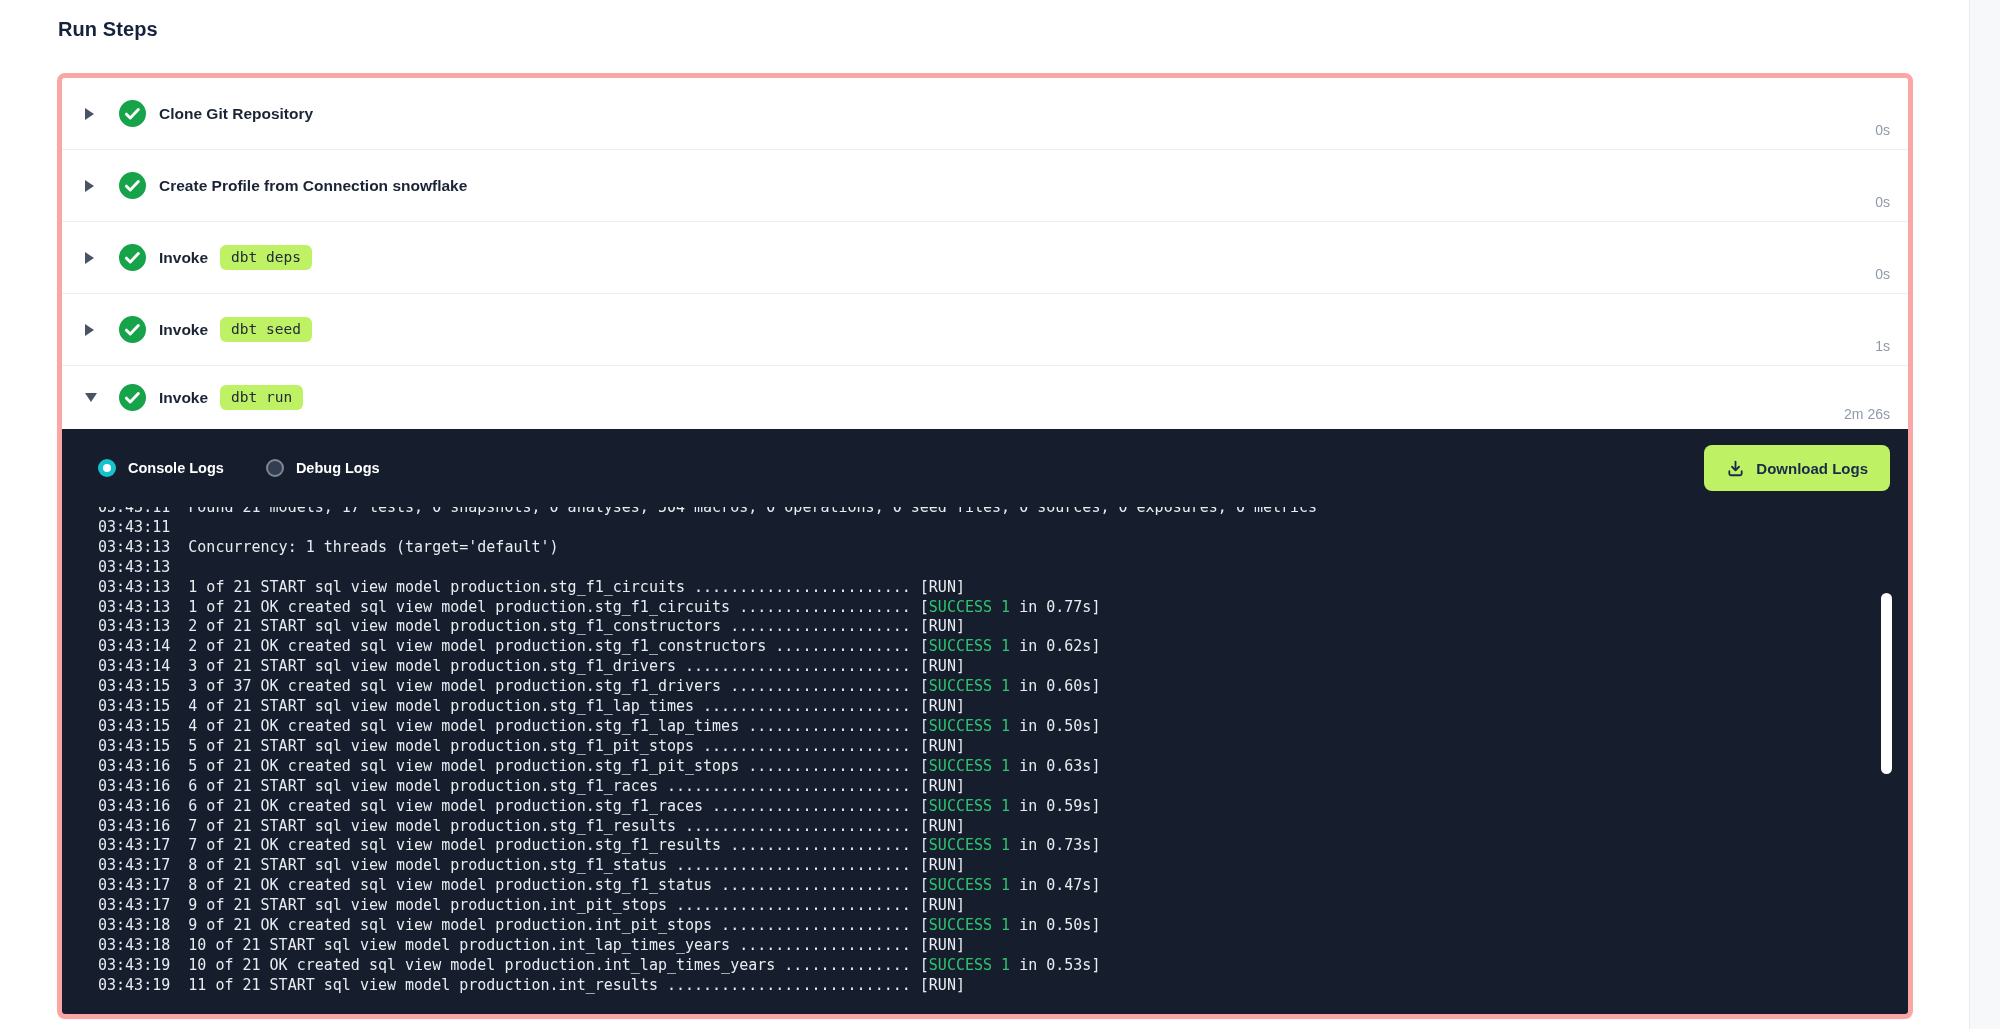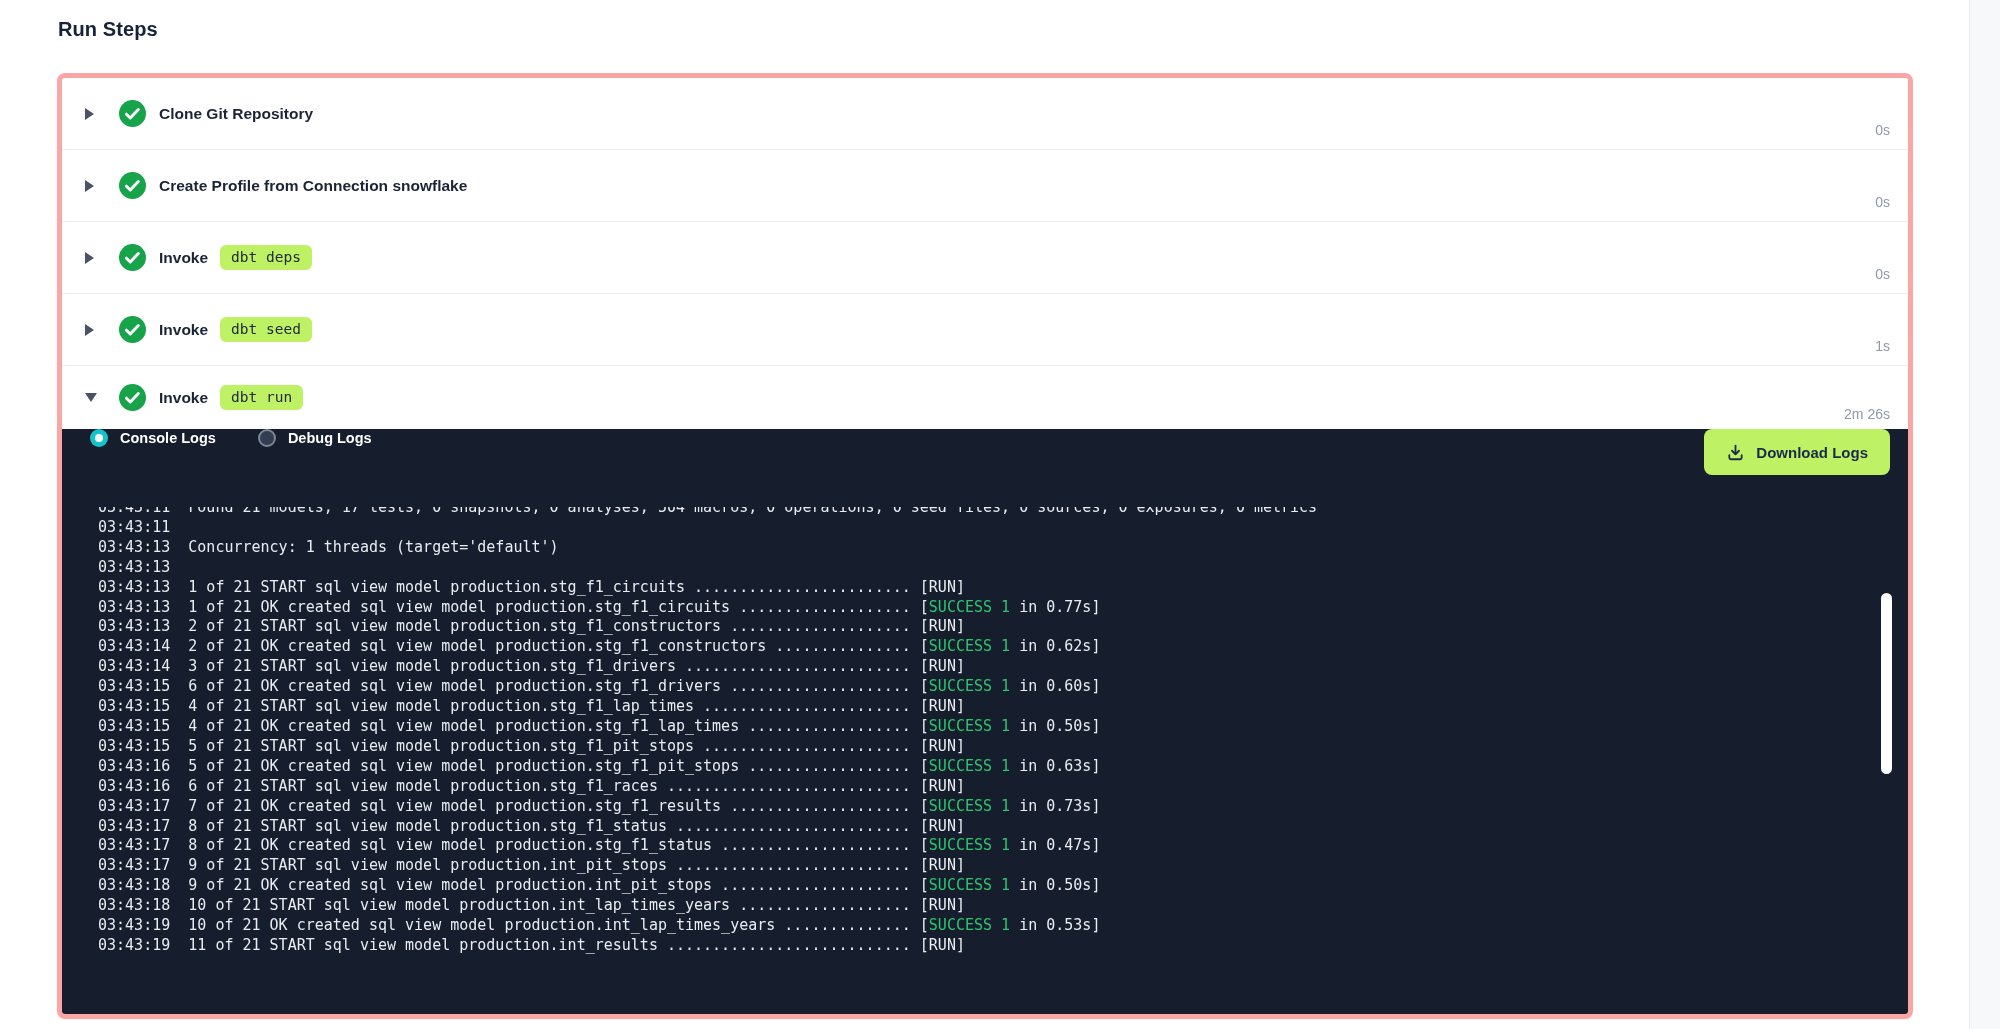--- a/index.html
+++ b/index.html
@@ -35,21 +35,21 @@
   .check{width:27px;height:27px;margin-left:22px;margin-right:13px;flex:none;color:var(--check-green,#17a34a);}
   .check svg{display:block;}
   .step-label{font-size:15.5px;font-weight:700;color:#1b2434;}
   .cmd-badge{
     margin-left:12px;font-family:"DejaVu Sans Mono",monospace;
     font-size:14.5px;color:#232b3a;background:#bef264;
     border-radius:6px;padding:4px 11px 5px;
   }
   .duration{margin-left:auto;font-size:14px;color:#8f99aa;margin-top:32px;}
   .console{position:relative;background:var(--console-bg,#161e2e);height:585px;}
-  .console-header{display:flex;align-items:flex-start;height:78px;padding:0 18px 0 28px;}
+  .console-header{display:flex;align-items:center;height:78px;padding:0 18px 0 36px;}
   .radio-tab{display:flex;align-items:center;gap:12px;margin-right:42px;cursor:pointer;}
   .radio{width:18px;height:18px;border-radius:50%;box-sizing:border-box;position:relative;flex:none;}
   .radio.sel{background:var(--accent-teal,#14c3cb);}
   .radio.sel::after{content:"";position:absolute;left:5px;top:5px;width:8px;height:8px;border-radius:50%;background:#fff;}
   .radio.unsel{border:2px solid #7e8795;background:#333e52;}
   .radio-label{color:#ffffff;font-weight:700;font-size:14.5px;}
   .download-btn{
     margin-left:auto;display:flex;align-items:center;gap:11px;
     background:#bef264;border:none;border-radius:8px;height:46px;padding:0 22px;
     font-family:Liberation Sans, sans-serif;font-size:15px;font-weight:700;color:#1b2a4a;cursor:pointer;
@@ -173,26 +173,28 @@
       <div class="log-lines" id="log-lines">
           <div class="log-line"><span>03:43:11  Found 21 models, 17 tests, 0 snapshots, 0 analyses, 504 macros, 0 operations, 0 seed files, 0 sources, 0 exposures, 0 metrics</span></div>
           <div class="log-line"><span>03:43:11</span></div>
           <div class="log-line"><span>03:43:13  Concurrency: 1 threads (target='default')</span></div>
           <div class="log-line"><span>03:43:13</span></div>
           <div class="log-line"><span>03:43:13  1 of 21 START sql view model production.stg_f1_circuits ........................ [RUN]</span></div>
           <div class="log-line"><span>03:43:13  1 of 21 OK created sql view model production.stg_f1_circuits ................... [</span><span class="green">SUCCESS 1</span><span> in 0.77s]</span></div>
           <div class="log-line"><span>03:43:13  2 of 21 START sql view model production.stg_f1_constructors .................... [RUN]</span></div>
           <div class="log-line"><span>03:43:14  2 of 21 OK created sql view model production.stg_f1_constructors ............... [</span><span class="green">SUCCESS 1</span><span> in 0.62s]</span></div>
           <div class="log-line"><span>03:43:14  3 of 21 START sql view model production.stg_f1_drivers ......................... [RUN]</span></div>
-          <div class="log-line"><span>03:43:15  6 of 21 OK created sql view model production.stg_f1_drivers .................... [</span><span class="green">SUCCESS 1</span><span> in 0.60s]</span></div>
+          <div class="log-line"><span>03:43:15  3 of 37 OK created sql view model production.stg_f1_drivers .................... [</span><span class="green">SUCCESS 1</span><span> in 0.60s]</span></div>
           <div class="log-line"><span>03:43:15  4 of 21 START sql view model production.stg_f1_lap_times ....................... [RUN]</span></div>
           <div class="log-line"><span>03:43:15  4 of 21 OK created sql view model production.stg_f1_lap_times .................. [</span><span class="green">SUCCESS 1</span><span> in 0.50s]</span></div>
           <div class="log-line"><span>03:43:15  5 of 21 START sql view model production.stg_f1_pit_stops ....................... [RUN]</span></div>
           <div class="log-line"><span>03:43:16  5 of 21 OK created sql view model production.stg_f1_pit_stops .................. [</span><span class="green">SUCCESS 1</span><span> in 0.63s]</span></div>
           <div class="log-line"><span>03:43:16  6 of 21 START sql view model production.stg_f1_races ........................... [RUN]</span></div>
+          <div class="log-line"><span>03:43:16  6 of 21 OK created sql view model production.stg_f1_races ...................... [</span><span class="green">SUCCESS 1</span><span> in 0.59s]</span></div>
+          <div class="log-line"><span>03:43:16  7 of 21 START sql view model production.stg_f1_results ......................... [RUN]</span></div>
           <div class="log-line"><span>03:43:17  7 of 21 OK created sql view model production.stg_f1_results .................... [</span><span class="green">SUCCESS 1</span><span> in 0.73s]</span></div>
           <div class="log-line"><span>03:43:17  8 of 21 START sql view model production.stg_f1_status .......................... [RUN]</span></div>
           <div class="log-line"><span>03:43:17  8 of 21 OK created sql view model production.stg_f1_status ..................... [</span><span class="green">SUCCESS 1</span><span> in 0.47s]</span></div>
           <div class="log-line"><span>03:43:17  9 of 21 START sql view model production.int_pit_stops .......................... [RUN]</span></div>
           <div class="log-line"><span>03:43:18  9 of 21 OK created sql view model production.int_pit_stops ..................... [</span><span class="green">SUCCESS 1</span><span> in 0.50s]</span></div>
           <div class="log-line"><span>03:43:18  10 of 21 START sql view model production.int_lap_times_years ................... [RUN]</span></div>
           <div class="log-line"><span>03:43:19  10 of 21 OK created sql view model production.int_lap_times_years .............. [</span><span class="green">SUCCESS 1</span><span> in 0.53s]</span></div>
           <div class="log-line"><span>03:43:19  11 of 21 START sql view model production.int_results ........................... [RUN]</span></div>
         </div>
     </div>

